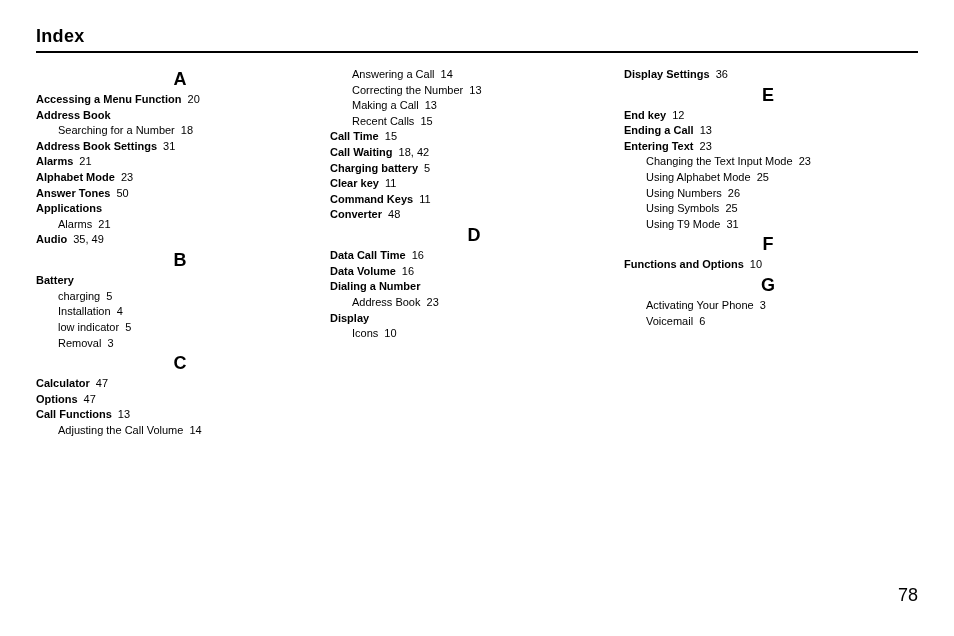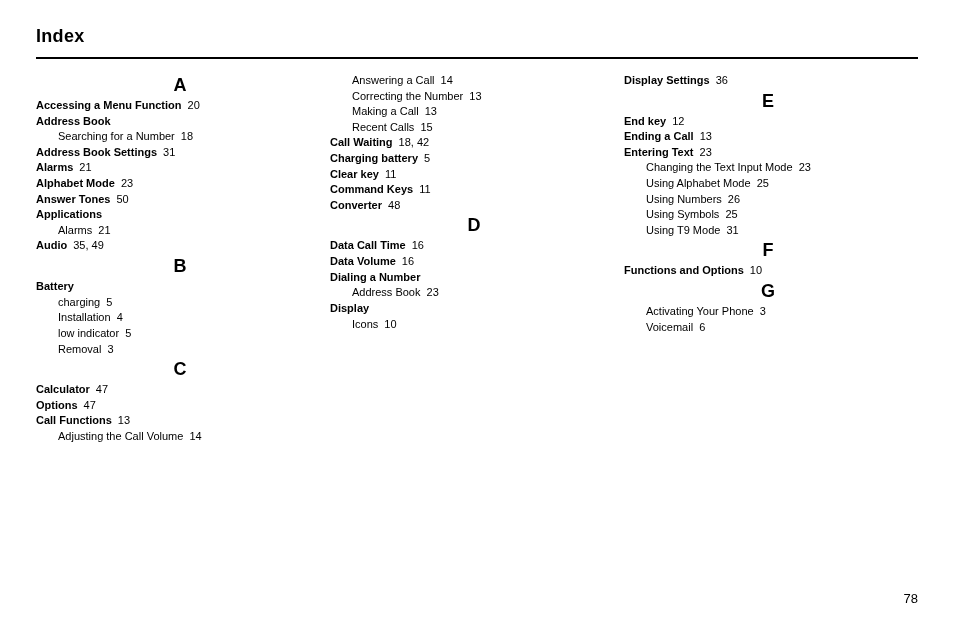--- a/index.html
+++ b/index.html
@@ -8,21 +8,21 @@
     position: relative;
     padding: 26px 36px 20px 36px;
     width: 954px;
     height: 636px;
   }
   .title {
     font-family: Arial, Helvetica, sans-serif;
     font-weight: 900;
     font-size: 18px;
     letter-spacing: 0.3px;
-    padding-bottom: 10px;
+    padding-bottom: 4px;
   }
   .rule {
     border-bottom: 2px solid #000;
     margin-bottom: 14px;
   }
   .columns {
     display: flex;
     gap: 0;
   }
   .col {
@@ -45,21 +45,21 @@
     font-family: Arial, Helvetica, sans-serif;
     white-space: nowrap;
   }
   .entry .label.bold { font-weight: 700; }
   .entry .page-ref { font-weight: 400; margin-left: 3px; }
   .sub { padding-left: 22px; }
   .page-number {
     position: absolute;
     right: 36px;
     bottom: 30px;
-    font-size: 13px;
+    font-size: 18px;
     font-family: Arial, Helvetica, sans-serif;
   }
 </style>
 </head>
 <body>
 
 <div class="page">
   <div class="title">Index</div>
   <div class="rule"></div>
   <div class="columns">
@@ -85,20 +85,21 @@
         <div class="entry"><span class="label bold">Calculator</span><span class="page-ref"> 47</span></div>
         <div class="entry"><span class="label bold">Options</span><span class="page-ref"> 47</span></div>
         <div class="entry"><span class="label bold">Call Functions</span><span class="page-ref"> 13</span></div>
         <div class="entry sub"><span class="label">Adjusting the Call Volume</span><span class="page-ref"> 14</span></div>
       </div>
     <div class="col col2">
         <div class="entry sub"><span class="label">Answering a Call</span><span class="page-ref"> 14</span></div>
         <div class="entry sub"><span class="label">Correcting the Number</span><span class="page-ref"> 13</span></div>
         <div class="entry sub"><span class="label">Making a Call</span><span class="page-ref"> 13</span></div>
         <div class="entry sub"><span class="label">Recent Calls</span><span class="page-ref"> 15</span></div>
+        <div class="entry"><span class="label bold">Call Time</span><span class="page-ref"> 15</span></div>
         <div class="entry"><span class="label bold">Call Waiting</span><span class="page-ref"> 18, 42</span></div>
         <div class="entry"><span class="label bold">Charging battery</span><span class="page-ref"> 5</span></div>
         <div class="entry"><span class="label bold">Clear key</span><span class="page-ref"> 11</span></div>
         <div class="entry"><span class="label bold">Command Keys</span><span class="page-ref"> 11</span></div>
         <div class="entry"><span class="label bold">Converter</span><span class="page-ref"> 48</span></div>
         <div class="letter">D</div>
         <div class="entry"><span class="label bold">Data Call Time</span><span class="page-ref"> 16</span></div>
         <div class="entry"><span class="label bold">Data Volume</span><span class="page-ref"> 16</span></div>
         <div class="entry"><span class="label bold">Dialing a Number</span></div>
         <div class="entry sub"><span class="label">Address Book</span><span class="page-ref"> 23</span></div>

